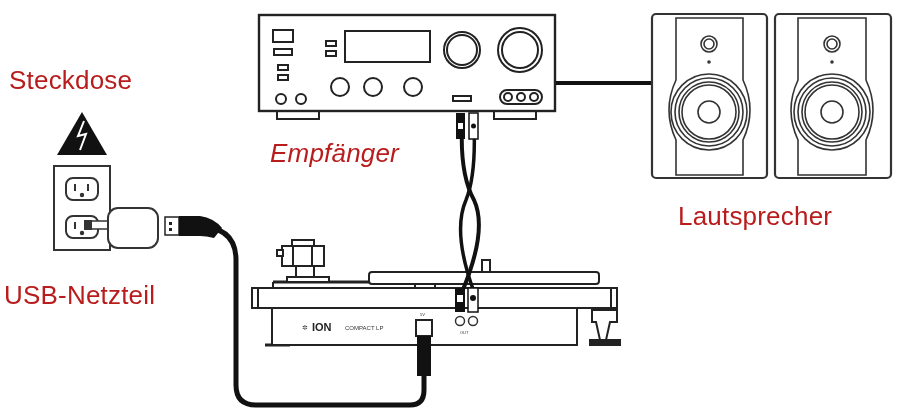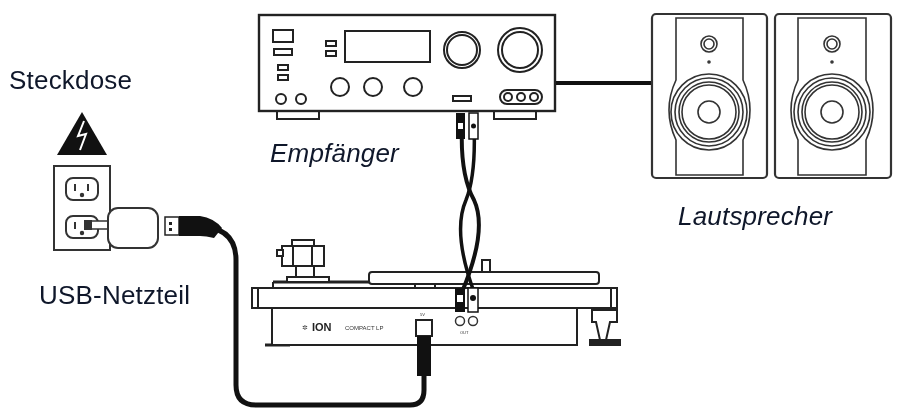--- a/index.html
+++ b/index.html
@@ -13,27 +13,27 @@
       position: relative;
       overflow: hidden;
       font-family: "Liberation Sans", "DejaVu Sans", sans-serif;
       color: #111111;
     }
     .label {
       position: absolute;
       font-size: 26px;
       line-height: 1;
       white-space: nowrap;
-      color: #0f172a;
+      color: #b91c1c;
       letter-spacing: 0.2px;
     }
     #lbl-outlet   { left: 9px;   top: 67px; }
     #lbl-receiver { left: 270px; top: 140px; font-style: italic; }
-    #lbl-speakers { left: 678px; top: 203px; font-style: italic; }
-    #lbl-adapter  { left: 4px;   top: 282px; margin-left: 35px; }
+    #lbl-speakers { left: 678px; top: 203px; }
+    #lbl-adapter  { left: 4px;   top: 282px; }
 
     svg.diagram {
       position: absolute;
       left: 0;
       top: 0;
     }
     .brand {
       font-family: "Liberation Sans", "DejaVu Sans", sans-serif;
       font-weight: bold;
     }

